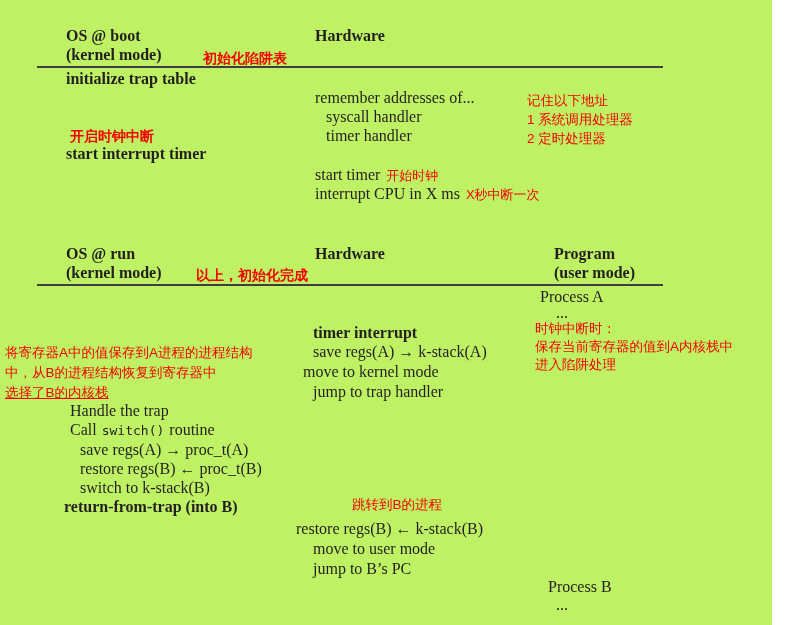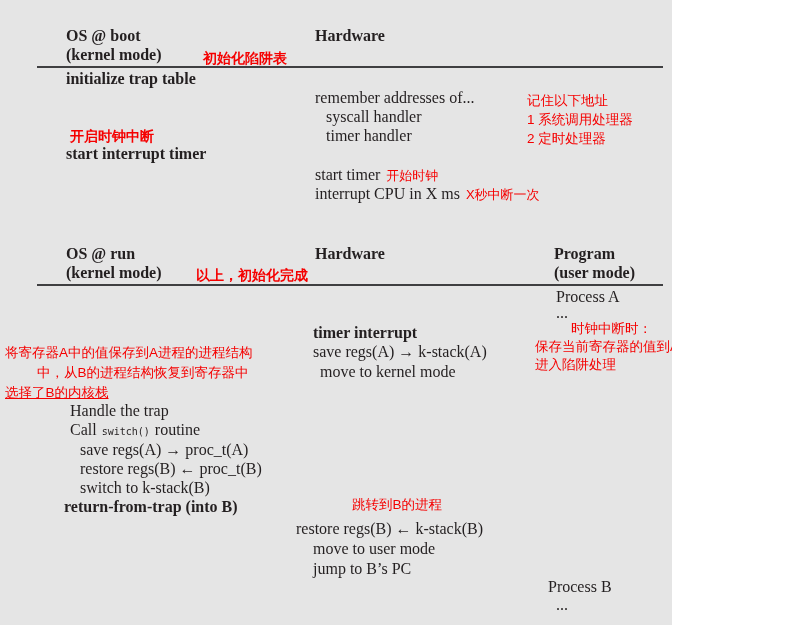--- a/index.html
+++ b/index.html
@@ -1,22 +1,22 @@
 <!DOCTYPE html>
 <html><head>
 <meta charset="utf-8">
 <style>
   html,body{margin:0;padding:0;background:#ffffff;}
-  .page{position:relative;width:672px;height:625px;background:#e5e5e5;overflow:hidden;
+  .page{position:relative;width:772px;height:625px;background:#bef264;overflow:hidden;
         font-family:"Liberation Serif", serif;color:#231f20;}
   .t{position:absolute;white-space:nowrap;font-size:16px;line-height:18px;}
   .b{font-weight:bold;}
   .red{font-family:"Liberation Sans", sans-serif;color:#f50000;font-size:13.5px;line-height:16px;}
   .rb{font-weight:bold;font-size:14px;}
-  .mono{font-family:"DejaVu Sans Mono", monospace;font-size:10px;margin:0 5px;}
+  .mono{font-family:"DejaVu Sans Mono", monospace;font-size:13px;margin:0 5px;}
   .inline-red{font-family:"Liberation Sans", sans-serif;color:#f50000;font-size:13px;margin-left:6px;}
   .rule{position:absolute;height:2px;background:#3f3f41;}
 </style>
 </head>
 <body>
 
 <div class="page">
 
   <div class="t b" style="left:66px;top:27px;">OS @ boot</div>
   <div class="t b" style="left:66px;top:46px;">(kernel mode)</div>
@@ -42,34 +42,35 @@
 
   <div class="t b" style="left:66px;top:245px;">OS @ run</div>
   <div class="t b" style="left:66px;top:264px;">(kernel mode)</div>
   <div class="t red rb" style="left:196px;top:267px;">以上，初始化完成</div>
   <div class="t b" style="left:315px;top:245px;">Hardware</div>
   <div class="t b" style="left:554px;top:245px;">Program</div>
   <div class="t b" style="left:554px;top:264px;">(user mode)</div>
 
   <div class="rule" style="left:37px;top:284px;width:626px;"></div>
 
-  <div class="t" style="left:556px;top:288px;">Process A</div>
+  <div class="t" style="left:540px;top:288px;">Process A</div>
   <div class="t" style="left:556px;top:304px;">...</div>
 
   <div class="t red" style="left:5px;top:345px;">将寄存器A中的值保存到A进程的进程结构</div>
-  <div class="t red" style="left:5px;top:365px;margin-left:32px;">中，从B的进程结构恢复到寄存器中</div>
+  <div class="t red" style="left:5px;top:365px;">中，从B的进程结构恢复到寄存器中</div>
   <div class="t red" style="left:5px;top:385px;text-decoration:underline;">选择了B的内核栈</div>
 
   <div class="t b" style="left:313px;top:324px;">timer interrupt</div>
-  <div class="t red" style="left:535px;top:321px;margin-left:36px;">时钟中断时：</div>
+  <div class="t red" style="left:535px;top:321px;">时钟中断时：</div>
   <div class="t red" style="left:535px;top:339px;">保存当前寄存器的值到A内核栈中</div>
   <div class="t red" style="left:535px;top:357px;">进入陷阱处理</div>
 
   <div class="t" style="left:313px;top:343px;">save regs(A) → k-stack(A)</div>
-  <div class="t" style="left:320px;top:363px;text-align:center;">move to kernel mode</div>
+  <div class="t" style="left:303px;top:363px;text-align:center;">move to kernel mode</div>
+  <div class="t" style="left:313px;top:383px;">jump to trap handler</div>
 
   <div class="t" style="left:70px;top:402px;">Handle the trap</div>
   <div class="t" style="left:70px;top:421px;"><span>Call</span><span class="mono">switch()</span><span>routine</span></div>
   <div class="t" style="left:80px;top:441px;">save regs(A) → proc_t(A)</div>
   <div class="t" style="left:80px;top:460px;">restore regs(B) ← proc_t(B)</div>
   <div class="t" style="left:80px;top:479px;">switch to k-stack(B)</div>
   <div class="t b" style="left:64px;top:498px;">return-from-trap (into B)</div>
 
   <div class="t red" style="left:352px;top:497px;">跳转到B的进程</div>
 

